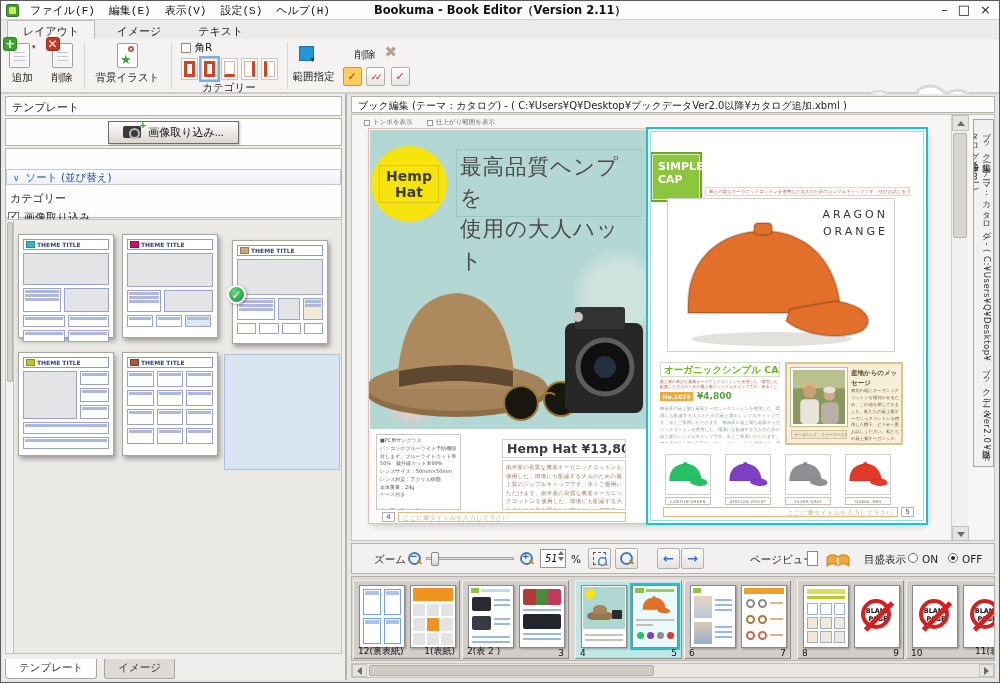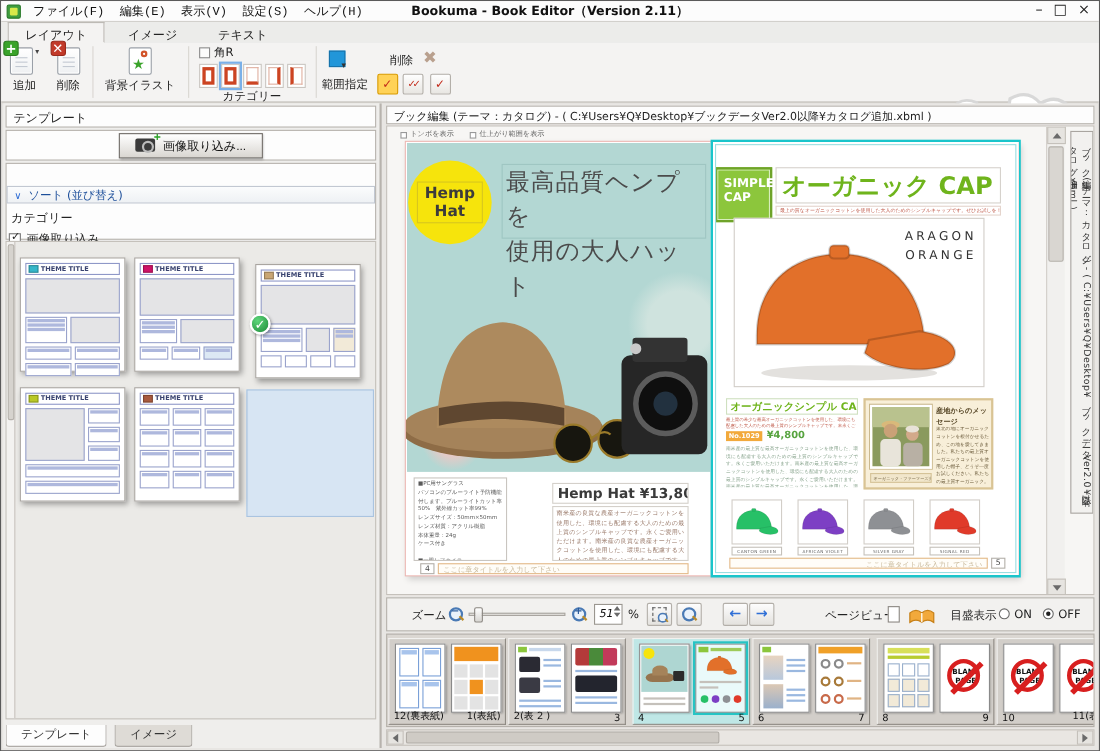--- a/index.html
+++ b/index.html
@@ -563,21 +563,20 @@
             <div class="hh-desc">南米産の良質な農産オーガニックコットンを使用した、環境にも配慮する大人のための最上質のシンプルキャップです。永くご愛用いただけます。南米産の良質な農産オーガニックコットンを使用した、環境にも配慮する大人のための最上質のシンプルキャップです。永くご愛用いただけます。南米産の良質な農産オーガニックコットンを使用した、環境にも配慮する。</div>
             <span class="numbox" style="left:13px;top:383px;">4</span>
             <div class="chbar" style="left:29px;top:383px;width:228px;">ここに章タイトルを入力して下さい</div>
           </div>
 
           <div class="pg-r">
             <div class="scap">
               <span>SIMPLE</span><br>
               <span>CAP</span>
             </div>
-            <div class="rp-title">オーガニック CAP</div>
             <div class="rp-sub">最上の質なオーガニックコットンを使用した大人のためのシンプルキャップです。ぜひお試しを！</div>
             <div class="capframe">
               <div class="aragon">
                 <span>ARAGON</span><br><span>ORANGE</span>
               </div>
               <svg style="position:absolute;left:8px;top:22px;" width="200" height="126" viewBox="0 0 100 63">
                 <ellipse cx="48" cy="59" rx="40" ry="3.5" fill="#e3e1de"></ellipse>
                 <use href="#capshape" fill="#e2702a"></use>
               </svg>
             </div>

